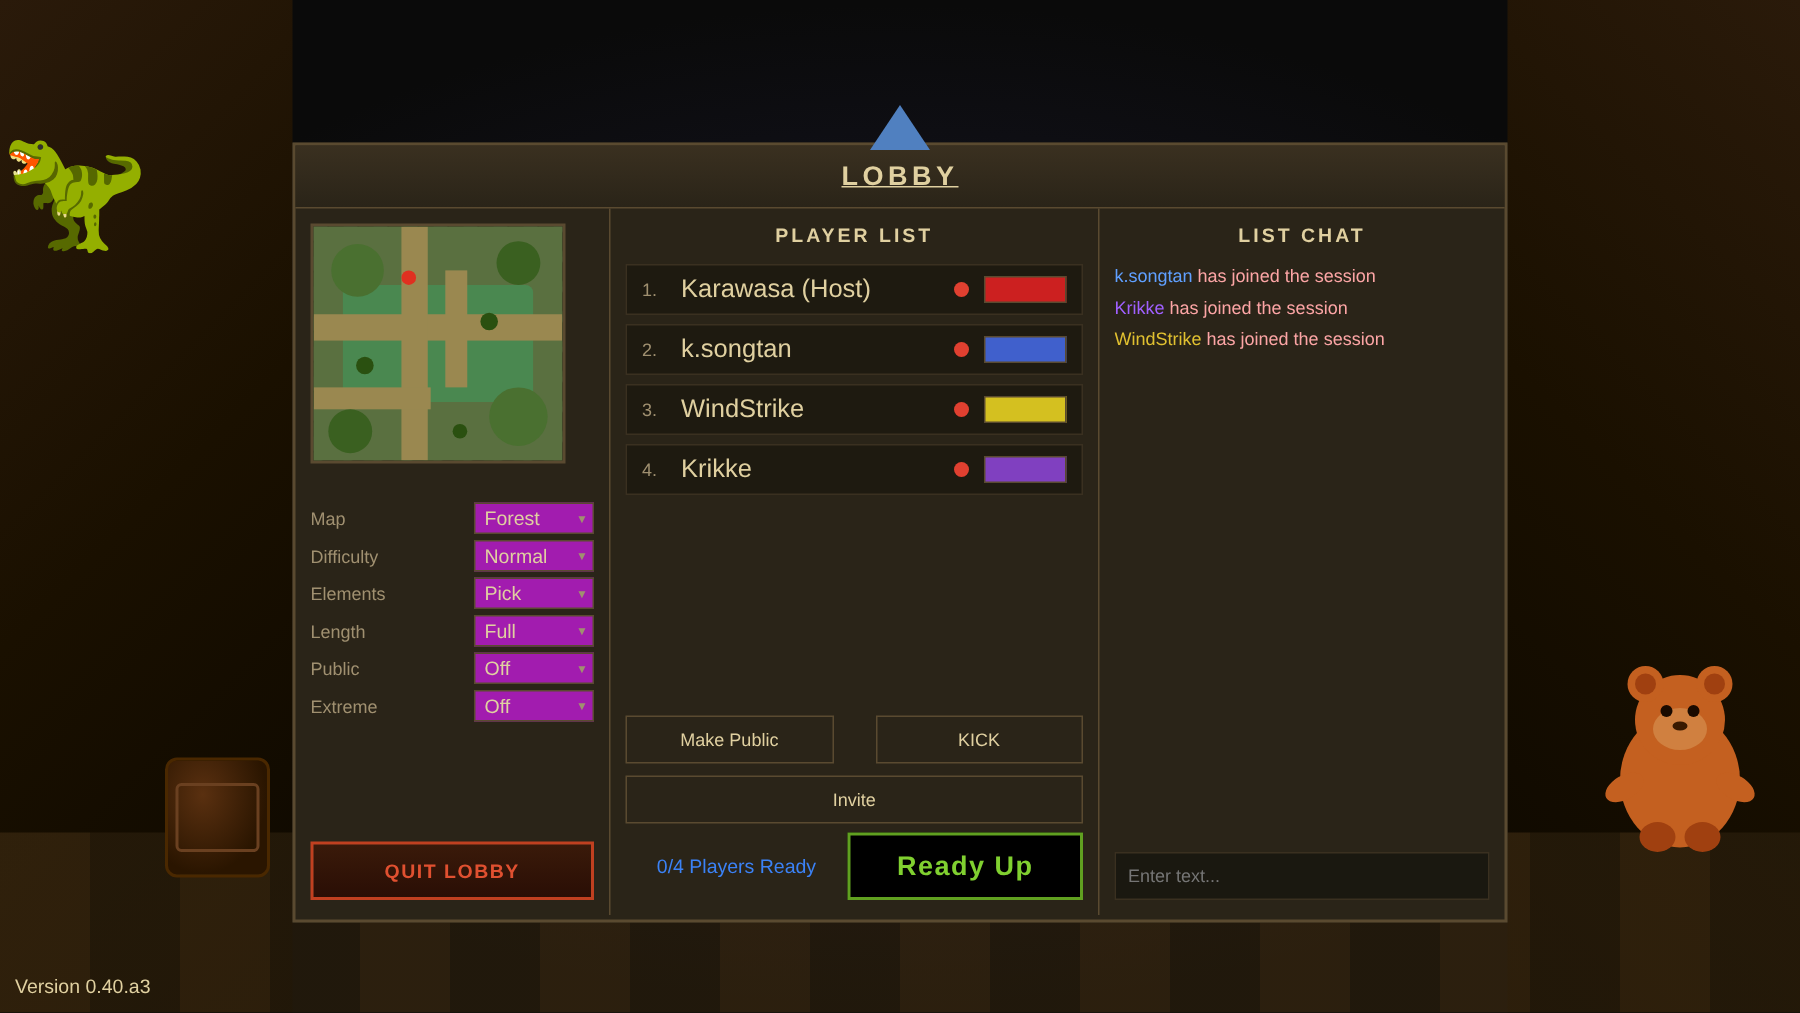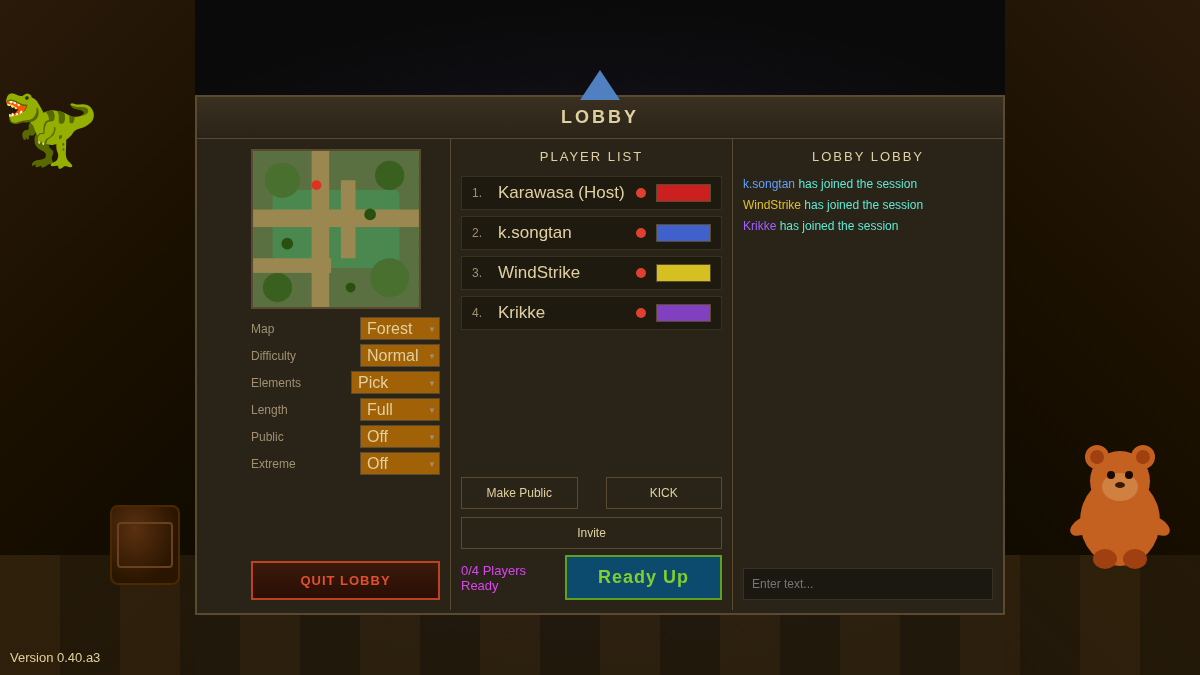--- a/index.html
+++ b/index.html
@@ -69,36 +69,36 @@
       border-bottom: 1px solid #5a4a30;
       text-align: center;
       padding: 10px;
     }
 
     .lobby-title {
       color: #e0d0a0;
       font-size: 18px;
       font-weight: bold;
       letter-spacing: 3px;
+      text-decoration: underline;
     }
 
     .lobby-content {
       display: flex;
       height: calc(100% - 45px);
     }
 
     
     .left-panel {
       width: 210px;
       padding: 10px;
       border-right: 1px solid #5a4a30;
       display: flex;
       flex-direction: column;
-      gap: 4px;
-      margin-left: 44px;
+      gap: 22px;
     }
 
     .map-preview {
       width: 170px;
       height: 160px;
       border: 2px solid #5a4a30;
       background: #4a6030;
       position: relative;
       overflow: hidden;
     }
@@ -129,24 +129,24 @@
       justify-content: space-between;
     }
 
     .setting-label {
       color: #a09070;
       font-size: 12px;
       min-width: 65px;
     }
 
     .setting-select {
-      background: #a16207;
+      background: #a21caf;
       border: 1px solid #5a4a30;
       color: #e0d0a0;
-      font-size: 16px;
+      font-size: 13px;
       padding: 2px 6px;
       cursor: pointer;
       appearance: none;
       -webkit-appearance: none;
       min-width: 80px;
       padding-right: 20px;
       position: relative;
     }
 
     .select-wrapper {
@@ -184,21 +184,21 @@
       flex: 1;
       padding: 10px;
       border-right: 1px solid #5a4a30;
       display: flex;
       flex-direction: column;
     }
 
     .section-title {
       color: #e0d0a0;
       font-size: 13px;
-      font-weight: normal;
+      font-weight: bold;
       letter-spacing: 2px;
       text-align: center;
       margin-bottom: 12px;
     }
 
     .player-list {
       display: flex;
       flex-direction: column;
       gap: 6px;
       flex: 1;
@@ -266,27 +266,28 @@
       background: #2a2418;
       border: 1px solid #5a4a30;
       color: #e0d0a0;
       font-size: 12px;
       padding: 8px;
       cursor: pointer;
       text-align: center;
     }
 
     .players-ready-text {
-      color: #d946ef;
+      color: #3b82f6;
       font-size: 13px;
       flex: 1;
+      text-align: center;
     }
 
     .ready-btn {
-      background: #0c4a6e;
+      background: #000000;
       border: 2px solid #60a020;
       color: #80d030;
       font-size: 18px;
       font-weight: bold;
       padding: 10px 31px;
       cursor: pointer;
       letter-spacing: 1px;
       min-width: 130px;
       text-align: center;
     }
@@ -309,21 +310,21 @@
     }
 
     .chat-message {
       font-size: 12px;
       line-height: 1.4;
     }
 
     .chat-name-ksongtan { color: #60a0ff; }
     .chat-name-windstrike { color: #e0c030; }
     .chat-name-krikke { color: #a060ff; }
-    .chat-text { color: #5eead4; }
+    .chat-text { color: #fca5a5; }
 
     .chat-input {
       background: #1a1810;
       border: 1px solid #3a3020;
       color: #a3a3a3;
       font-size: 12px;
       padding: 8px;
       width: 100%;
       outline: none;
       margin-top: 8px;
@@ -572,33 +573,33 @@
         <button class="invite-btn">Invite</button>
       </div>
 
       <div class="bottom-row">
         <span class="players-ready-text">0/4 Players Ready</span>
         <button class="ready-btn">Ready Up</button>
       </div>
     </div>
 
     <div class="right-panel">
-      <div class="section-title">LOBBY LOBBY</div>
+      <div class="section-title">LIST CHAT</div>
 
       <div class="chat-messages">
         <div class="chat-message">
           <span class="chat-name-ksongtan">k.songtan</span>
           <span class="chat-text"> has joined the session</span>
         </div>
         <div class="chat-message">
+          <span class="chat-name-krikke">Krikke</span>
+          <span class="chat-text"> has joined the session</span>
+        </div>
+        <div class="chat-message">
           <span class="chat-name-windstrike">WindStrike</span>
-          <span class="chat-text"> has joined the session</span>
-        </div>
-        <div class="chat-message">
-          <span class="chat-name-krikke">Krikke</span>
           <span class="chat-text"> has joined the session</span>
         </div>
       </div>
 
       <input type="text" class="chat-input" placeholder="Enter text..." style="">
     </div>
   </div>
 </div>
 
 <div class="version-text">Version 0.40.a3</div>

